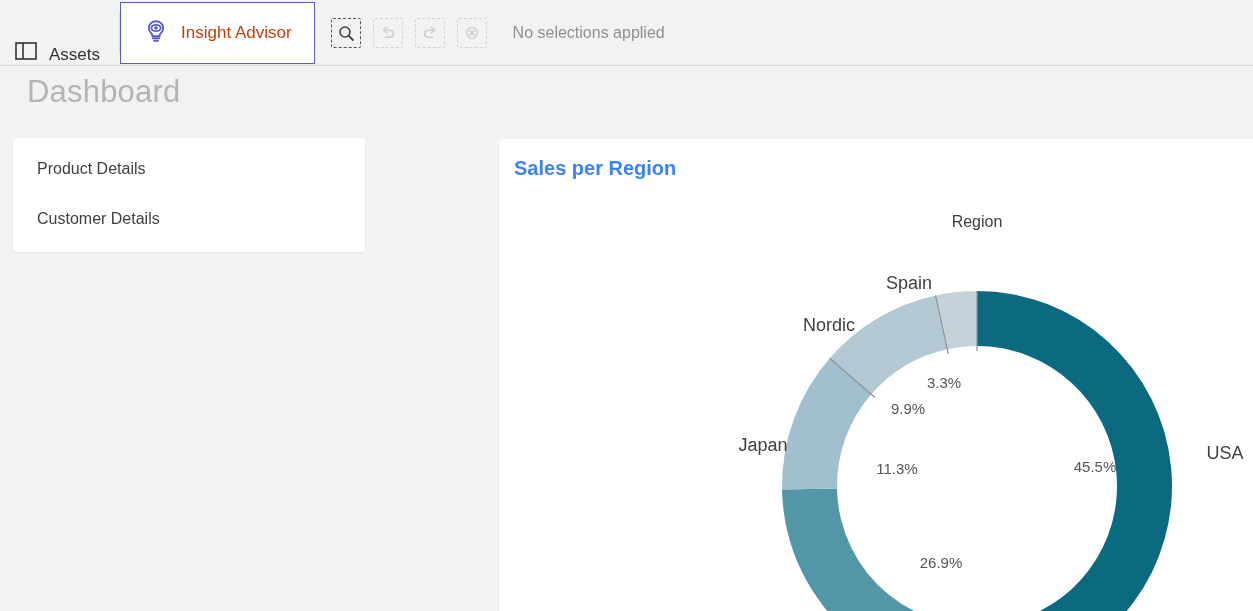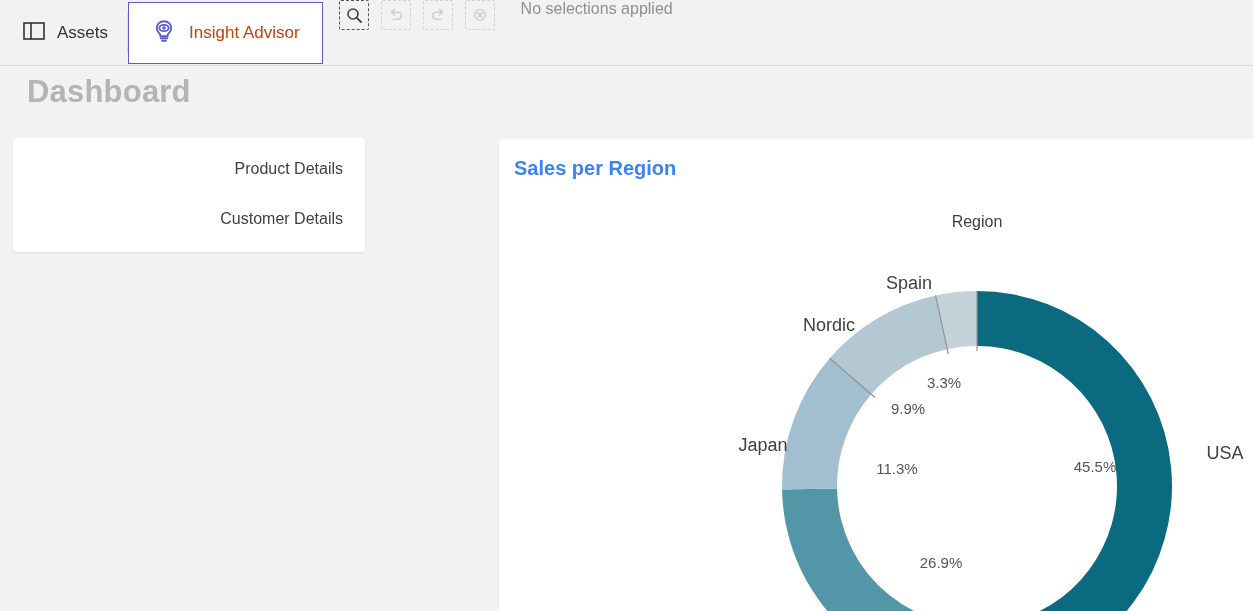--- a/index.html
+++ b/index.html
@@ -25,34 +25,34 @@
     padding: 0 22px;
     height: 66px;
     cursor: pointer;
     border: 1px solid transparent;
   }
   .tab .tab-label {
     font-size: 17px;
     color: #333333;
     white-space: nowrap;
   }
-  #tab-assets { padding-left: 22px; padding-right: 18px; }
+  #tab-assets { padding-left: 14px; padding-right: 18px; align-items: flex-end; }
   #tab-insight {
     background: #ffffff;
     border: 1px solid #5b5bd6;
     margin: 2px 0 2px 0;
     height: 62px;
   }
   #tab-insight .tab-label { color: #c2410c; }
   .toolbar-divider {
     width: 1px; align-self: center; height: 40px;
     background: #dcdcdc;
   }
   #toolbar-actions {
-    display: flex; align-items: flex-start;
+    display: flex; align-items: center;
     gap: 12px;
     padding-left: 16px;
   }
   .sel-btn {
     width: 30px; height: 30px;
     position: relative;
     display: flex; align-items: center; justify-content: center;
     cursor: pointer;
   }
   .sel-btn.disabled { cursor: default; }
@@ -70,37 +70,37 @@
     color: #8f8f8f;
     margin-left: 14px;
     white-space: nowrap;
   }
 
   
   #page-title {
     position: absolute;
     left: 27px; top: 74px;
     font-size: 31px;
-    font-weight: 700;
+    font-weight: 400;
     color: #b4b4b4;
     letter-spacing: 0.2px;
   }
 
   
   #sheet-card {
     position: absolute;
     left: 13px; top: 138px;
     width: 352px;
     background: #ffffff;
     border-radius: 4px;
     box-shadow: 0 1px 2px rgba(0,0,0,0.08);
     padding: 6px 0 8px 0;
   }
   .sheet-row {
-    display: flex; align-items: center; justify-content: flex-end;
+    display: flex; align-items: center; justify-content: flex-start;
     height: 50px;
     padding: 0 22px 0 24px;
     cursor: pointer;
   }
   .sheet-row .sheet-label {
     font-size: 16px;
     color: #404040;
   }
   .chev {
     width: 16px; height: 22px;

